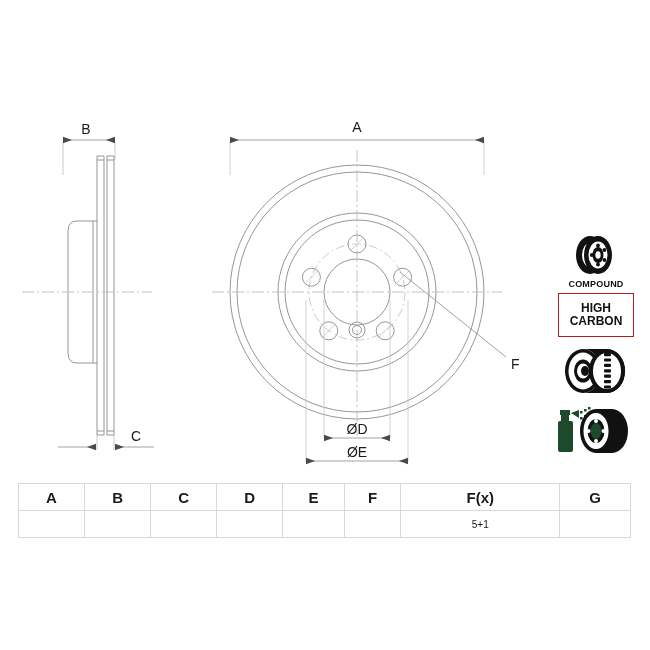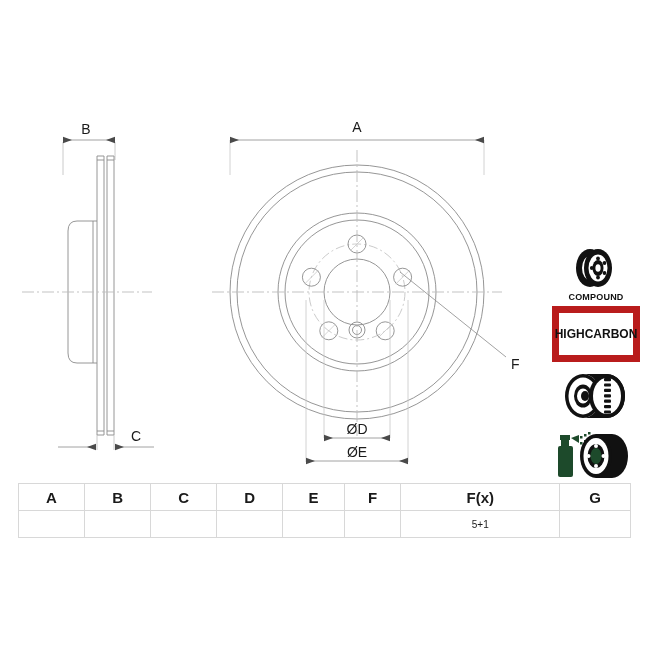--- a/index.html
+++ b/index.html
@@ -56,42 +56,42 @@
     font-size: 15px;
   }
   #spec-table tr.values td {
     font-weight: normal;
   }
 
   
   #icon-column {
     position: absolute;
     left: 550px;
-    top: 247px;
+    top: 234px;
     width: 92px;
   }
   .icon-block {
     width: 92px;
     text-align: center;
   }
   .icon-caption {
     font-family: "Liberation Sans", sans-serif;
     font-size: 9px;
     font-weight: bold;
     letter-spacing: 0.2px;
     color: #111;
     margin-top: -1px;
   }
   #high-carbon-box {
     margin: 4px auto 0 auto;
     width: 74px;
     height: 42px;
-    border: 7px solid #b91c1c;
+    border: 1px solid #b91c1c;
     display: flex;
-    flex-direction: row;
+    flex-direction: column;
     align-items: center;
     justify-content: center;
     line-height: 1.08;
   }
   #high-carbon-box span {
     font-family: "Liberation Sans", sans-serif;
     font-size: 12px;
     font-weight: bold;
     color: #111;
   }

